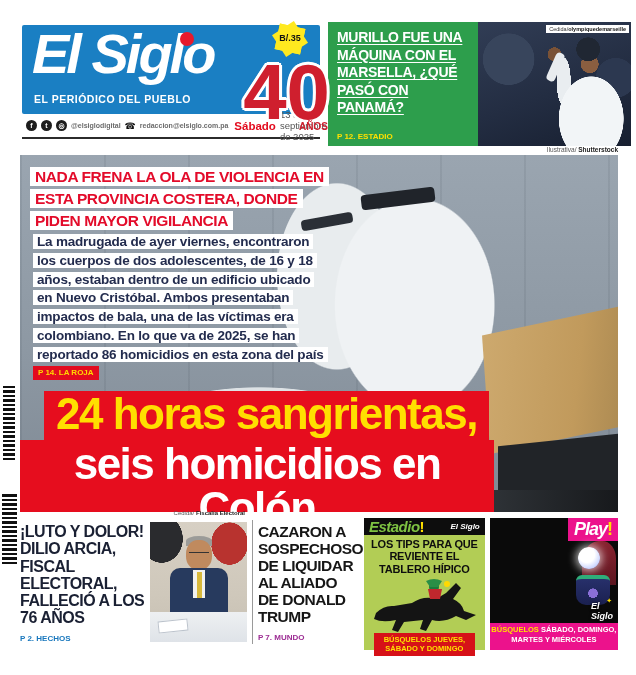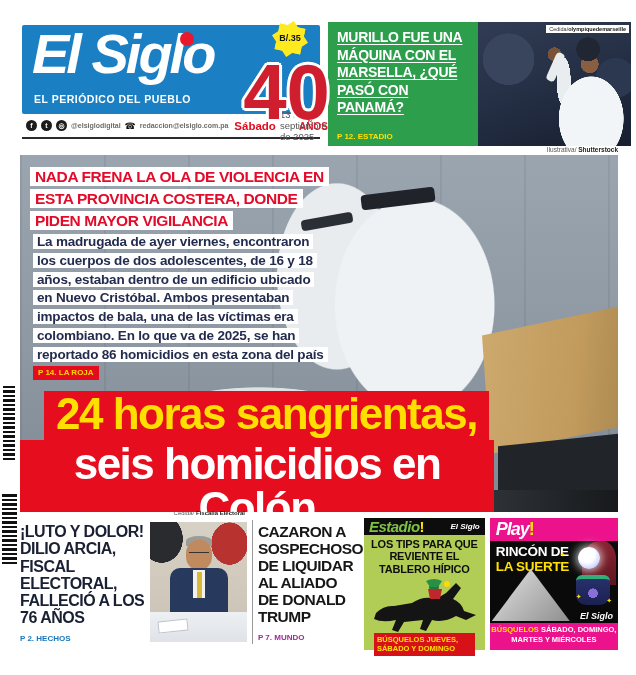--- a/index.html
+++ b/index.html
@@ -102,23 +102,23 @@
   .world-headline { color:#161616; font-size:15.5px; font-weight:800; line-height:1.1; letter-spacing:-0.5px; }
   .world-ref { color:#9c2b93; font-size:8px; font-weight:800; margin-top:8px; }
 
   .estadio { width:131px; margin-left:6px; height:132px; display:flex; flex-direction:column; background:#b2cd55; }
   .estadio-bar { height:21px; background:#0d0d0d; display:flex; align-items:center; justify-content:space-between; padding:0 5px; }
   .estadio-brand { color:#7ec242; font-size:15px; font-weight:800; font-style:italic; letter-spacing:-0.5px; }
   .estadio-brand .bang { color:#ffe000; font-style:normal; }
   .estadio-siglo { color:#fff; font-size:8px; font-weight:800; font-style:italic; }
   .estadio-headline { color:#0e0e0e; font-size:11px; font-weight:800; text-align:center; line-height:1.12; padding:3px 4px 0; letter-spacing:-0.2px; }
   .estadio-horse { flex:1; display:flex; align-items:center; justify-content:center; }
-  .estadio-sched { margin:0 10px 6px; background:#d61118; color:#ffe000; font-size:7.5px; font-weight:800; text-align:left; line-height:1.25; padding:2px 3px; }
-
-  .play { width:139px; margin-left:5px; height:132px; display:flex; flex-direction:column; background:#0a0a0a; position:relative; overflow:hidden; }
+  .estadio-sched { margin:0 10px 6px; background:#d61118; color:#ffe000; font-size:7.5px; font-weight:800; text-align:center; line-height:1.25; padding:2px 3px; }
+
+  .play { width:139px; margin-left:5px; height:132px; display:flex; flex-direction:column; background:#0a0a0a; position:relative; overflow:hidden;align-items:flex-end; }
   .play-bar { height:23px; background:#ec128c; display:flex; align-items:center; padding:0 6px; }
   .play-brand { color:#fff; font-size:18px; font-weight:800; font-style:italic; letter-spacing:-1px; }
   .play-brand .bang { color:#ffe000; font-style:normal; }
   .play-body { flex:1; position:relative; }
   .play-l1 { position:absolute; left:6px; top:3px; color:#fff; font-size:13.5px; font-weight:800; letter-spacing:-0.3px; }
   .play-l2 { position:absolute; left:6px; top:18px; color:#ffe000; font-size:13.5px; font-weight:800; letter-spacing:-0.3px; }
   .pyramid { position:absolute; left:2px; bottom:2px; width:78px; height:52px; background:linear-gradient(135deg,#e8e8e8 0%,#bdbdbd 45%,#8f8f8f 100%); clip-path:polygon(50% 0, 100% 100%, 0 100%); }
   .crystal { position:absolute; right:18px; top:6px; width:22px; height:22px; border-radius:50%; background:radial-gradient(circle at 40% 35%, #ffffff 0 40%, #cfd8ff 70%, #8d9ad6 100%); box-shadow:0 0 8px 2px rgba(255,255,255,0.7); }
   .teller { position:absolute; right:2px; top:0; width:34px; height:44px; border-radius:50% 40% 0 0; background:linear-gradient(180deg,#8a2330,#5c1620); }
   .pot { position:absolute; right:8px; top:34px; width:34px; height:30px; border-radius:6px 6px 10px 10px; background:radial-gradient(circle 8px at 50% 55%, #8a6fd8 0 60%, transparent 61%), linear-gradient(180deg,#27306b,#1a2050); border-top:4px solid #2fae7a; }

